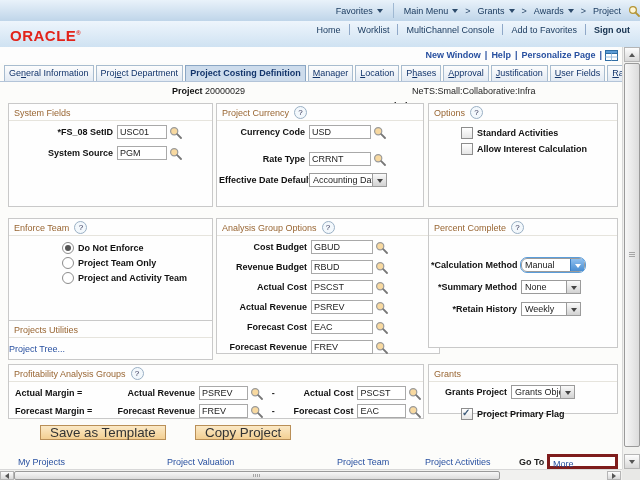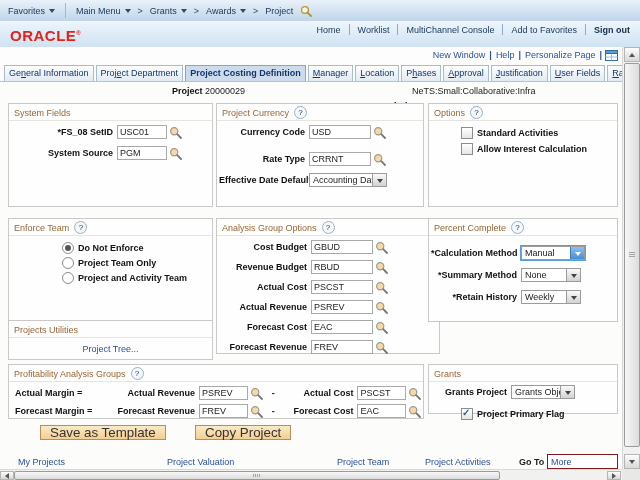--- a/index.html
+++ b/index.html
@@ -2,41 +2,41 @@
 <html><head>
 <meta charset="utf-8">
 <style>
   html,body{margin:0;padding:0;background:#fff;}
   .screen{position:relative;width:640px;height:480px;overflow:hidden;
           font-family:"Liberation Sans",sans-serif;font-size:9px;color:#222;
           background:#fcfcfa;}
   
   .topbar{position:absolute;left:0;top:0;width:640px;height:21px;
           background:linear-gradient(#e9f2fa,#bfd5e9);
-          border-bottom:1px solid #9fb8d2;display:flex;align-items:center;}
+          border-bottom:1px solid #9fb8d2;display:flex;align-items:center;justify-content:flex-end;}
   .bc-item{display:flex;align-items:center;color:#1c3c60;cursor:pointer;padding:0 4px;}
   .caret{width:0;height:0;border:3px solid transparent;border-top:4px solid #2c4a6b;
          margin:4px 0 0 4px;display:inline-block;}
   .bc-divider{width:1px;height:15px;background:#9fb8d2;margin:0 6px;}
   .bc-gt{color:#2c4a6b;margin:0 3px;}
   .icon-slot{display:inline-flex;align-items:center;margin-left:3px;}
   
   .header{position:absolute;left:0;top:21px;width:640px;height:26px;
           background:linear-gradient(#eef5fc,#cfe2f2);}
   .hlinks{position:absolute;right:10px;top:3px;display:flex;align-items:center;color:#1c3c60;}
   .hlink{color:#1c3c60;cursor:pointer;padding:0 8px;}
   .hsep{width:1px;height:11px;background:#8fa8c8;}
   .signout{font-weight:bold;color:#14304e;cursor:pointer;padding:0 0 0 8px;}
   .logo{position:absolute;left:10px;top:6px;color:#E2231A;font-weight:bold;
         font-size:15px;letter-spacing:.5px;}
   .logo sup{font-size:6px;}
   
   .pagebar{position:absolute;left:0;top:47px;width:618px;height:16px;background:#fdfdfd;
            display:flex;justify-content:flex-end;align-items:center;color:#2850A0;}
-  .plink{color:#2850A0;cursor:pointer;padding:0 4px;}
+  .plink{color:#2850A0;cursor:pointer;padding:0 4px;font-weight:bold;}
   .psep{color:#2850A0;font-weight:bold;}
   
   .tabs{position:absolute;left:0;top:64px;width:622px;height:18px;display:flex;
         gap:2px;padding-left:4px;box-sizing:border-box;overflow:hidden;
         border-bottom:1px solid #b3c4d8;align-items:flex-end;}
   .tab{height:15px;line-height:15px;padding:0 4px;white-space:nowrap;cursor:pointer;
        border:1px solid #a8bccf;border-bottom:none;color:#13356B;
        background:linear-gradient(#fdfdfd,#e2eaf3);}
   .tab.active{background:#cddcec;font-weight:bold;border-color:#8aa6c4;}
   
@@ -66,21 +66,21 @@
       position:relative;cursor:pointer;flex:none;}
   .rb.on::after{content:"";position:absolute;inset:2px;border-radius:50%;background:#555;}
   .blabel{font-weight:bold;color:#111;}
   
   .dd{display:inline-flex;align-items:stretch;border:1px solid #9b9b9b;background:#fff;
       height:14px;box-sizing:border-box;cursor:pointer;}
   .dtxt{flex:1;line-height:12px;padding:0 3px;color:#222;white-space:nowrap;overflow:hidden;}
   .dbtn{width:13px;border-left:1px solid #9b9b9b;background:linear-gradient(#fafafa,#d2d2d2);
         display:flex;align-items:center;justify-content:center;flex:none;}
   .dbtn::after{content:"";border:3px solid transparent;border-top:4px solid #444;margin-top:4px;}
-  .dd.on{outline:1px solid #5a9ddb;}
+  .dd.on{outline:1px solid #5a9ddb;border-radius:6px;}
   .dd.on .dbtn{background:linear-gradient(#8fc0ef,#4a8ed2);border-left-color:#3a7ec2;}
   .dd.on .dbtn::after{border-top-color:#fff;}
   .link{color:#2850A0;cursor:pointer;}
   
   .btn{position:absolute;height:15px;line-height:13px;padding:0 9px;
        border:1px solid #b98f57;background:linear-gradient(#fbe9c6,#f3cf92);
        color:#333;cursor:pointer;box-sizing:border-box;}
   
   .vsb{position:absolute;left:622px;top:47px;width:18px;height:422px;background:#f1f1ef;
        border-left:1px solid #d8d8d8;box-sizing:border-box;}
@@ -101,21 +101,21 @@
   .hsb .sbtn{width:14px;height:9px;top:1px;}
   .hthumb{position:absolute;left:14px;top:1px;width:486px;height:9px;cursor:pointer;
           border:1px solid #9a9a9a;border-radius:2px;box-sizing:border-box;
           background:linear-gradient(#f7f7f7,#dcdcdc);}
   .hthumb::after{content:"";position:absolute;top:2px;bottom:2px;left:50%;margin-left:-4px;
           width:8px;background:repeating-linear-gradient(90deg,#a5a5a5 0 1px,transparent 1px 2px);}
   .corner{position:absolute;left:622px;top:469px;width:18px;height:11px;background:#e8e8e6;}
   
   .flink{position:absolute;color:#2850A0;cursor:pointer;white-space:nowrap;}
   .goto-label{position:absolute;font-weight:bold;color:#222;}
-  .goto-box{position:absolute;border:1px solid #7f1d1d;background:#fff;height:15px;
+  .goto-box{position:absolute;border:3px solid #7f1d1d;background:#fff;height:15px;
             line-height:14px;padding:0 3px;color:#2850A0;box-sizing:border-box;cursor:pointer;}
 </style>
 </head>
 <body>
 
 <div class="screen">
 
   <div class="topbar">
     <div class="bc-item" style="margin-left:4px">
       <span>Favorites</span>
@@ -355,26 +355,26 @@
         <span class="gin" style="width:56px">FREV</span>
         <span class="lk">
             <svg width="13" height="13" viewBox="0 0 13 13">
               <circle cx="5.2" cy="5.2" r="3.6" fill="#f8d9a0" stroke="#9a9a9a" stroke-width="1.2"></circle>
               <line x1="8.2" y1="8.2" x2="12" y2="12" stroke="#777" stroke-width="1.8" stroke-linecap="round"></line>
             </svg>
           </span>
       </div>
     </div>
 
-    <div class="gbox" style="left:428px;top:135px;width:190px;height:104px">
+    <div class="gbox" style="left:428px;top:135px;width:190px;height:130px">
       <div class="gtitle">
           <span>Percent Complete</span>
           <span class="help"></span>
         </div>
-      <div class="grow" style="margin-top:10px">
+      <div class="grow" style="margin-top:22px">
         <span class="glabel" style="width:86px">*Calculation Method</span>
         <span class="dd on" style="width:64px">
           <span class="dtxt">Manual</span>
             <span class="dbtn"></span>
         </span>
       </div>
       <div class="grow" style="margin-top:8px">
         <span class="glabel" style="width:86px">*Summary Method</span>
         <span class="dd" style="width:60px">
           <span class="dtxt">None</span>
@@ -387,21 +387,21 @@
           <span class="dtxt">Weekly</span>
             <span class="dbtn"></span>
         </span>
       </div>
     </div>
 
     <div class="gbox" style="left:8px;top:237px;width:205px;height:40px">
       <div class="gtitle">
           <span>Projects Utilities</span>
         </div>
-      <div style="text-align:center;margin-top:6px">
+      <div style="text-align:left;margin-top:6px">
         <span class="link">Project Tree...</span>
       </div>
     </div>
 
     <div class="gbox" style="left:8px;top:281px;width:416px;height:55px">
       <div class="gtitle">
           <span>Profitability Analysis Groups</span>
           <span class="help"></span>
         </div>
       <div class="grow" style="margin-top:4px">

